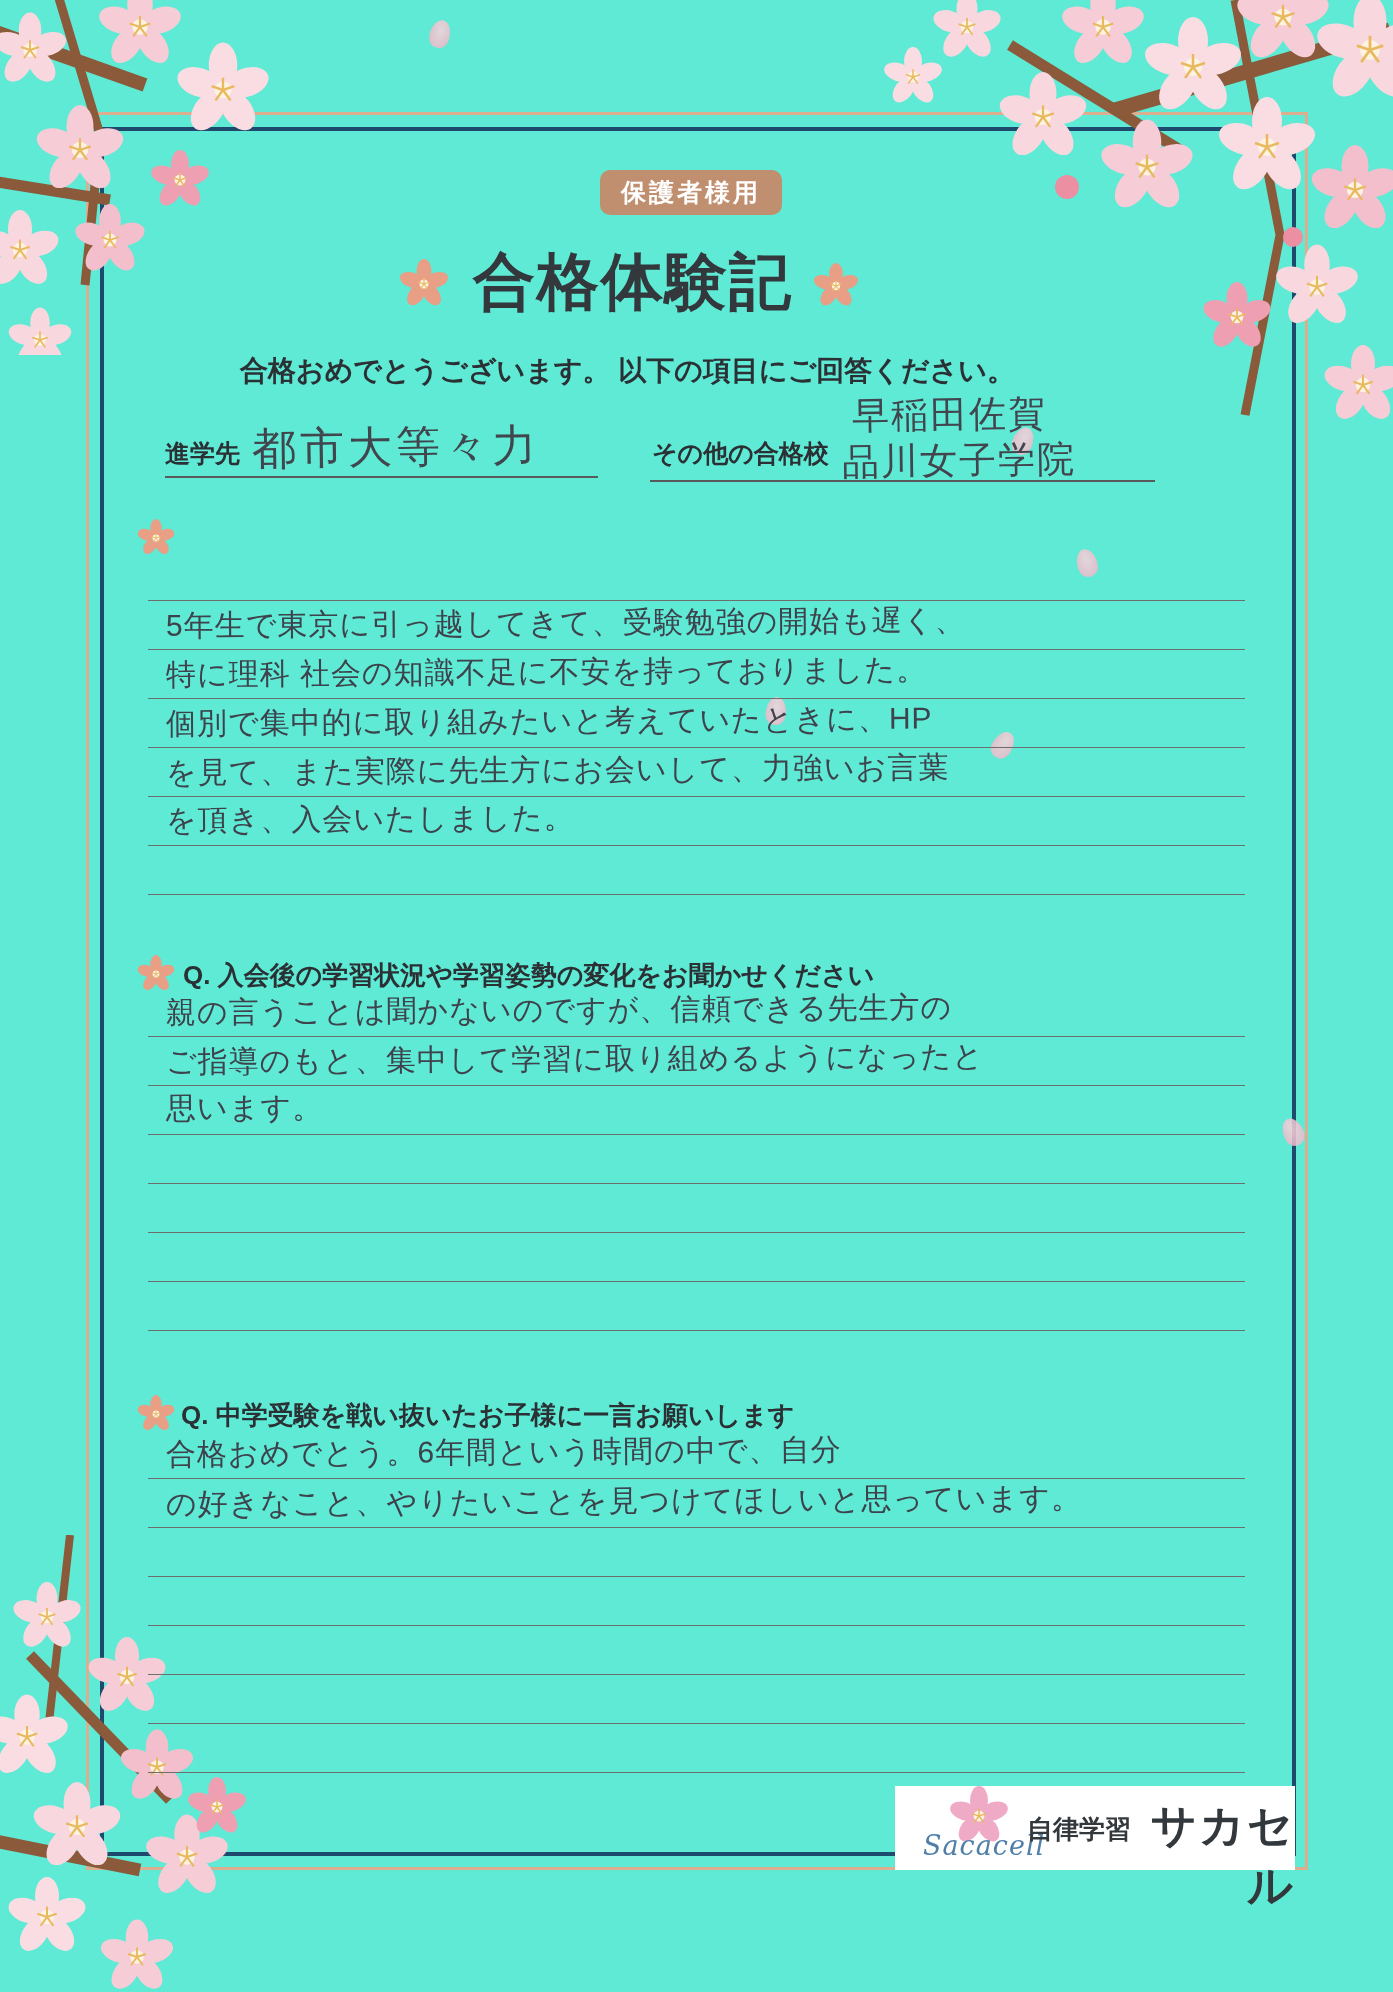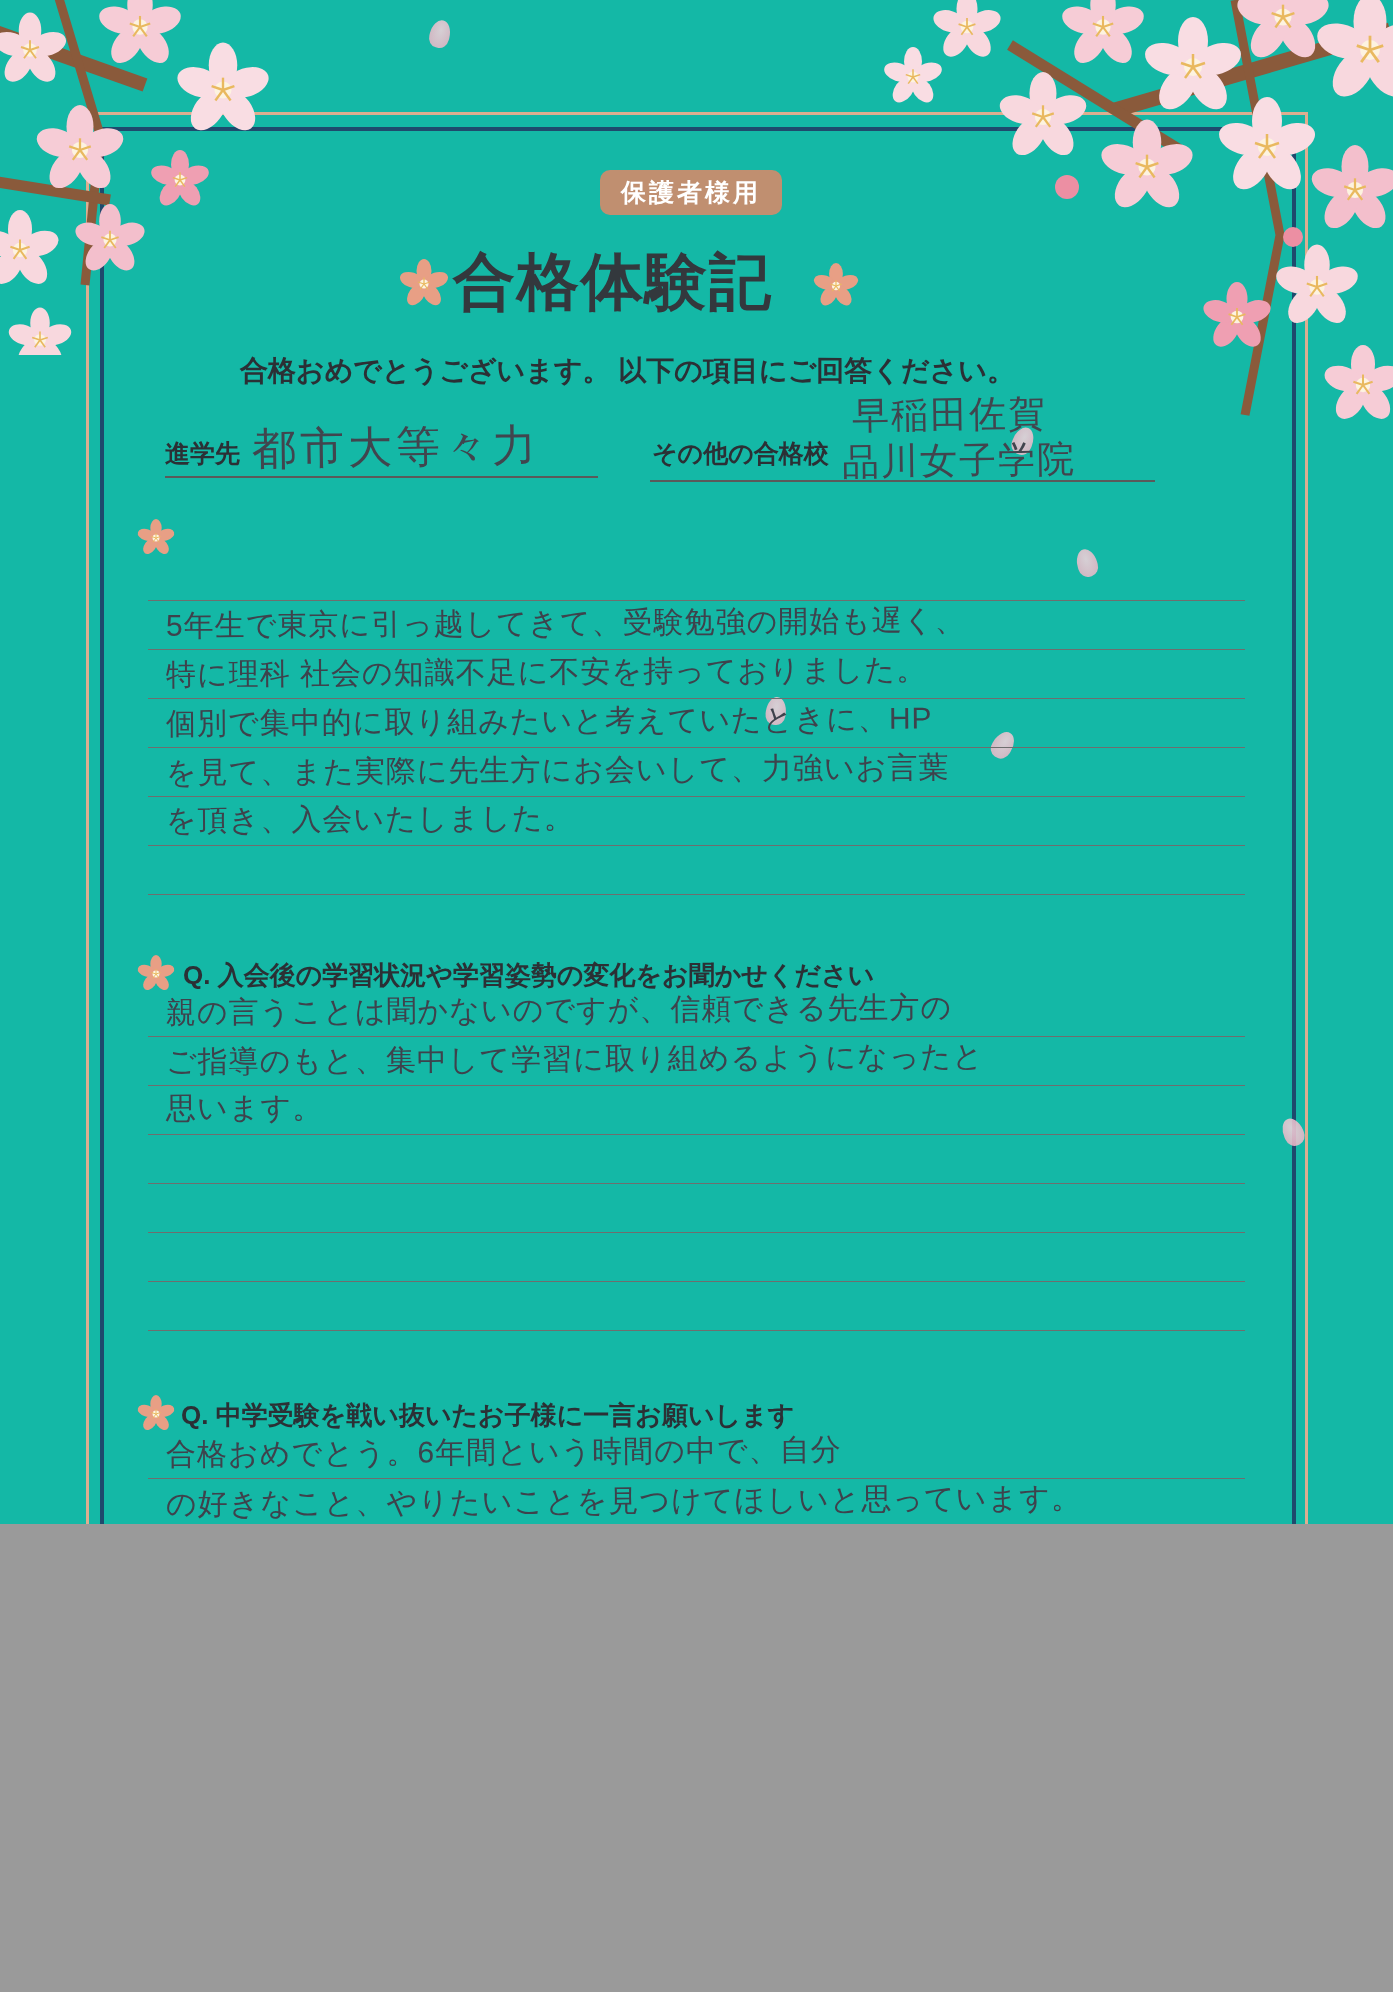--- a/index.html
+++ b/index.html
@@ -1,31 +1,31 @@
 <!DOCTYPE html>
 <html><head>
 <meta charset="utf-8">
 <style>
   html,body{margin:0;padding:0;background:#9a9a9a;}
   .canvas{
-    position:relative;width:1393px;height:1524px;margin:0 auto;
-    background:#14b8a6;overflow:hidden;
+    position:relative;width:1393px;height:1992px;margin:0 auto;
+    background:#5eead4;overflow:hidden;
     font-family:"Liberation Sans","DejaVu Sans",sans-serif;
     color:#2b3035;
   }
   
   .frame-outer{position:absolute;left:86px;top:112px;width:1216px;height:1752px;
     border:3px solid #dcae90;}
   .frame-inner{position:absolute;left:100px;top:127px;width:1188px;height:1721px;
     border:4px solid #1e4a6d;}
   
   .badge{position:absolute;left:600px;top:170px;width:182px;height:45px;
     background:#c08f70;border-radius:10px;color:#fff;font-weight:bold;font-size:25px;
     display:flex;align-items:center;justify-content:center;letter-spacing:3px;}
-  .page-title{position:absolute;left:453px;top:240px;width:360px;
+  .page-title{position:absolute;left:453px;top:240px;width:360px;text-align:center;
     font-size:62px;font-weight:bold;color:#33383d;letter-spacing:2px;white-space:nowrap;}
   .title-flower{position:absolute;}
   .subtitle{position:absolute;left:240px;top:352px;width:620px;text-align:center;
     font-size:28px;font-weight:bold;color:#2b3035;letter-spacing:0px;white-space:nowrap;}
   
   .field-label{position:absolute;font-size:25px;font-weight:bold;color:#2b3035;white-space:nowrap;}
   .underline{position:absolute;border-top:2px solid #5a5a5a;height:0;}
   .hand{color:#41454e;transform:rotate(-0.8deg);display:inline-block;white-space:nowrap;}
   .dest-value{position:absolute;left:252px;top:418px;font-size:44px;letter-spacing:4px;}
   .other-value-1{position:absolute;left:852px;top:390px;font-size:37px;letter-spacing:2px;}

